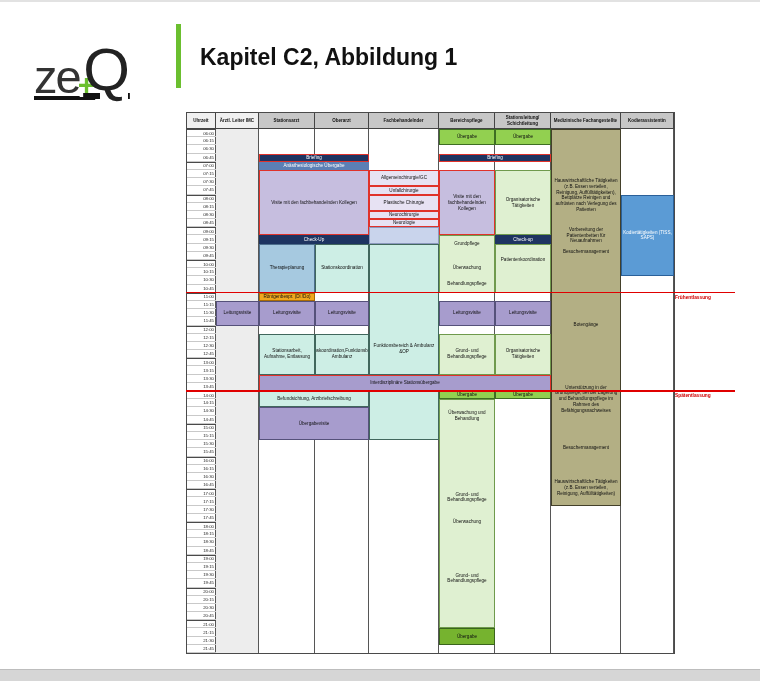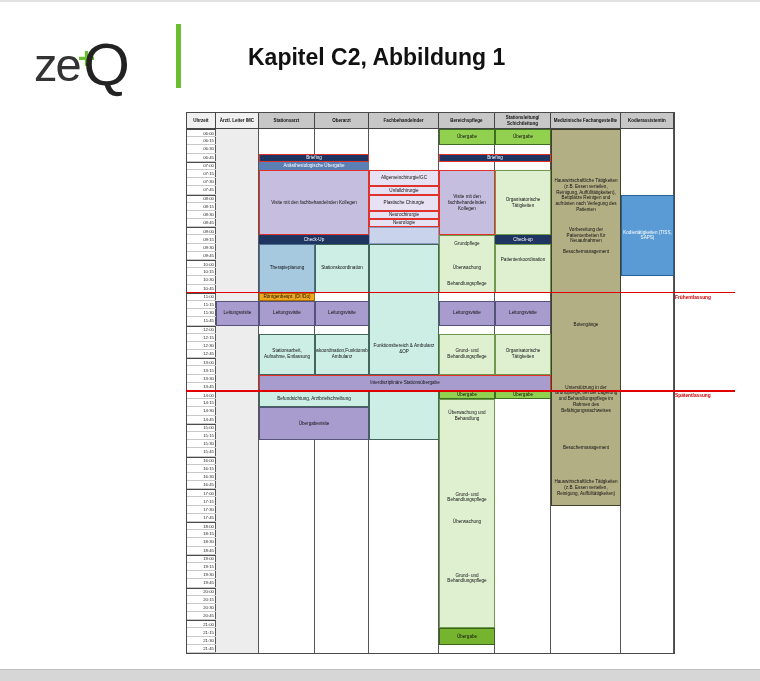--- a/index.html
+++ b/index.html
@@ -2,26 +2,26 @@
 <html><head>
 <meta charset="utf-8">
 <style>
   html,body{margin:0;padding:0;}
   .page{position:relative;width:760px;height:681px;background:#ffffff;overflow:hidden;
         font-family:"Liberation Sans",sans-serif;color:#111;}
   .top-line{position:absolute;left:0;top:0;width:760px;height:2px;background:#e2e2e2;}
   .bottom-strip{position:absolute;left:0;top:669px;width:760px;height:12px;background:#d6d6d6;border-top:1px solid #bdbdbd;}
 
   
-  .logo-wrap{position:absolute;left:34px;top:14px;height:86px;display:flex;align-items:center;}
+  .logo-wrap{position:absolute;left:34px;top:14px;height:86px;display:flex;align-items:flex-end;text-decoration:underline;}
   .logo-ze{font-size:47px;font-weight:400;color:#333;letter-spacing:-2px;line-height:1;margin-top:14px;}
   .logo-plus{font-size:30px;font-weight:700;color:#6bbf2f;line-height:1;margin-left:-2px;margin-top:2px;}
   .logo-q{font-size:60px;font-weight:400;color:#222;line-height:1;margin-left:-12px;margin-top:16px;}
   .green-bar{position:absolute;left:176px;top:24px;width:5px;height:64px;background:#6bbf2f;}
-  .page-title{position:absolute;left:200px;top:44px;font-size:23px;font-weight:700;color:#111;margin-left:48px;}
+  .page-title{position:absolute;left:200px;top:44px;font-size:23px;font-weight:700;color:#111;}
 
   
   #schedule{position:absolute;left:186px;top:112px;display:grid;
     grid-template-columns:29px 43px 56px 54px 70px 56px 56px 70px 53px;
     grid-template-rows:16px repeat(64,8.2px);
     border:1px solid #4a4a4a;background:#fff;}
   .hcell{grid-row:1;display:flex;align-items:center;justify-content:center;text-align:center;
     font-size:4.5px;font-weight:700;background:#c7c7c7;border-right:1px solid #444;
     border-bottom:1px solid #444;line-height:1.15;padding:0 1px;box-sizing:border-box;z-index:3;}
   .hlight{background:#f0f0f0;}

